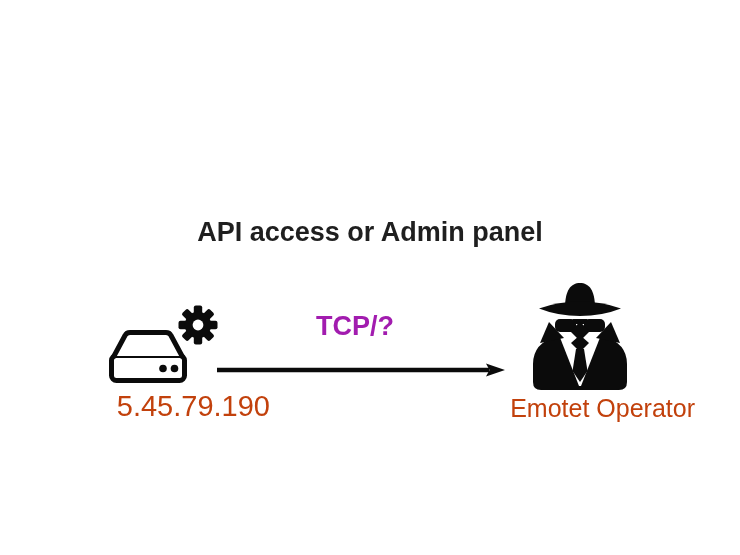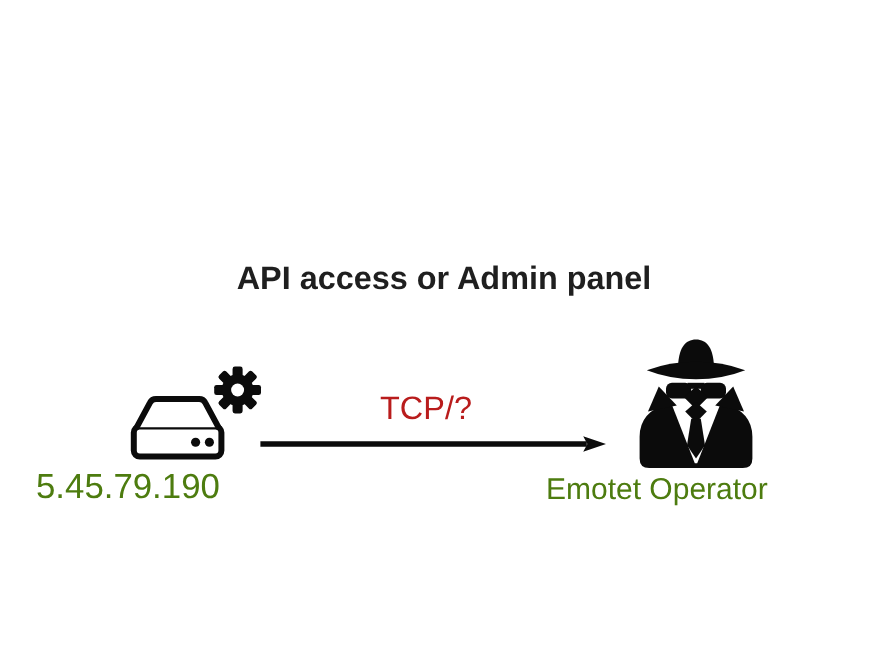--- a/index.html
+++ b/index.html
@@ -18,26 +18,26 @@
   .abs{position:absolute;}
   .diagram-title{
     top:169px;left:0;width:740px;
     text-align:center;
     font-size:27px;
     font-weight:bold;
     color:#1f1f1f;
     letter-spacing:0px;
   }
   .node-label{
-    text-align:left;
-    color:#4d7c0f;
+    text-align:right;
+    color:#c2410c;
   }
   .server-label{left:30px;top:342px;width:240px;font-size:29px;}
   .operator-label{left:455px;top:346px;width:240px;font-size:25px;}
-  .edge-label{left:305px;top:277px;width:100px;text-align:center;font-size:27px;color:#b91c1c;}
+  .edge-label{left:305px;top:263px;width:100px;text-align:center;font-size:27px;color:#a21caf;font-weight:bold;}
   .server-icon{left:107px;top:279px;}
   .gear-icon{left:178px;top:257px;}
   .spy-icon{left:528px;top:232px;}
   .edge-arrow{left:215px;top:312px;}
 </style>
 </head>
 <body>
 
 <div class="canvas">
 

